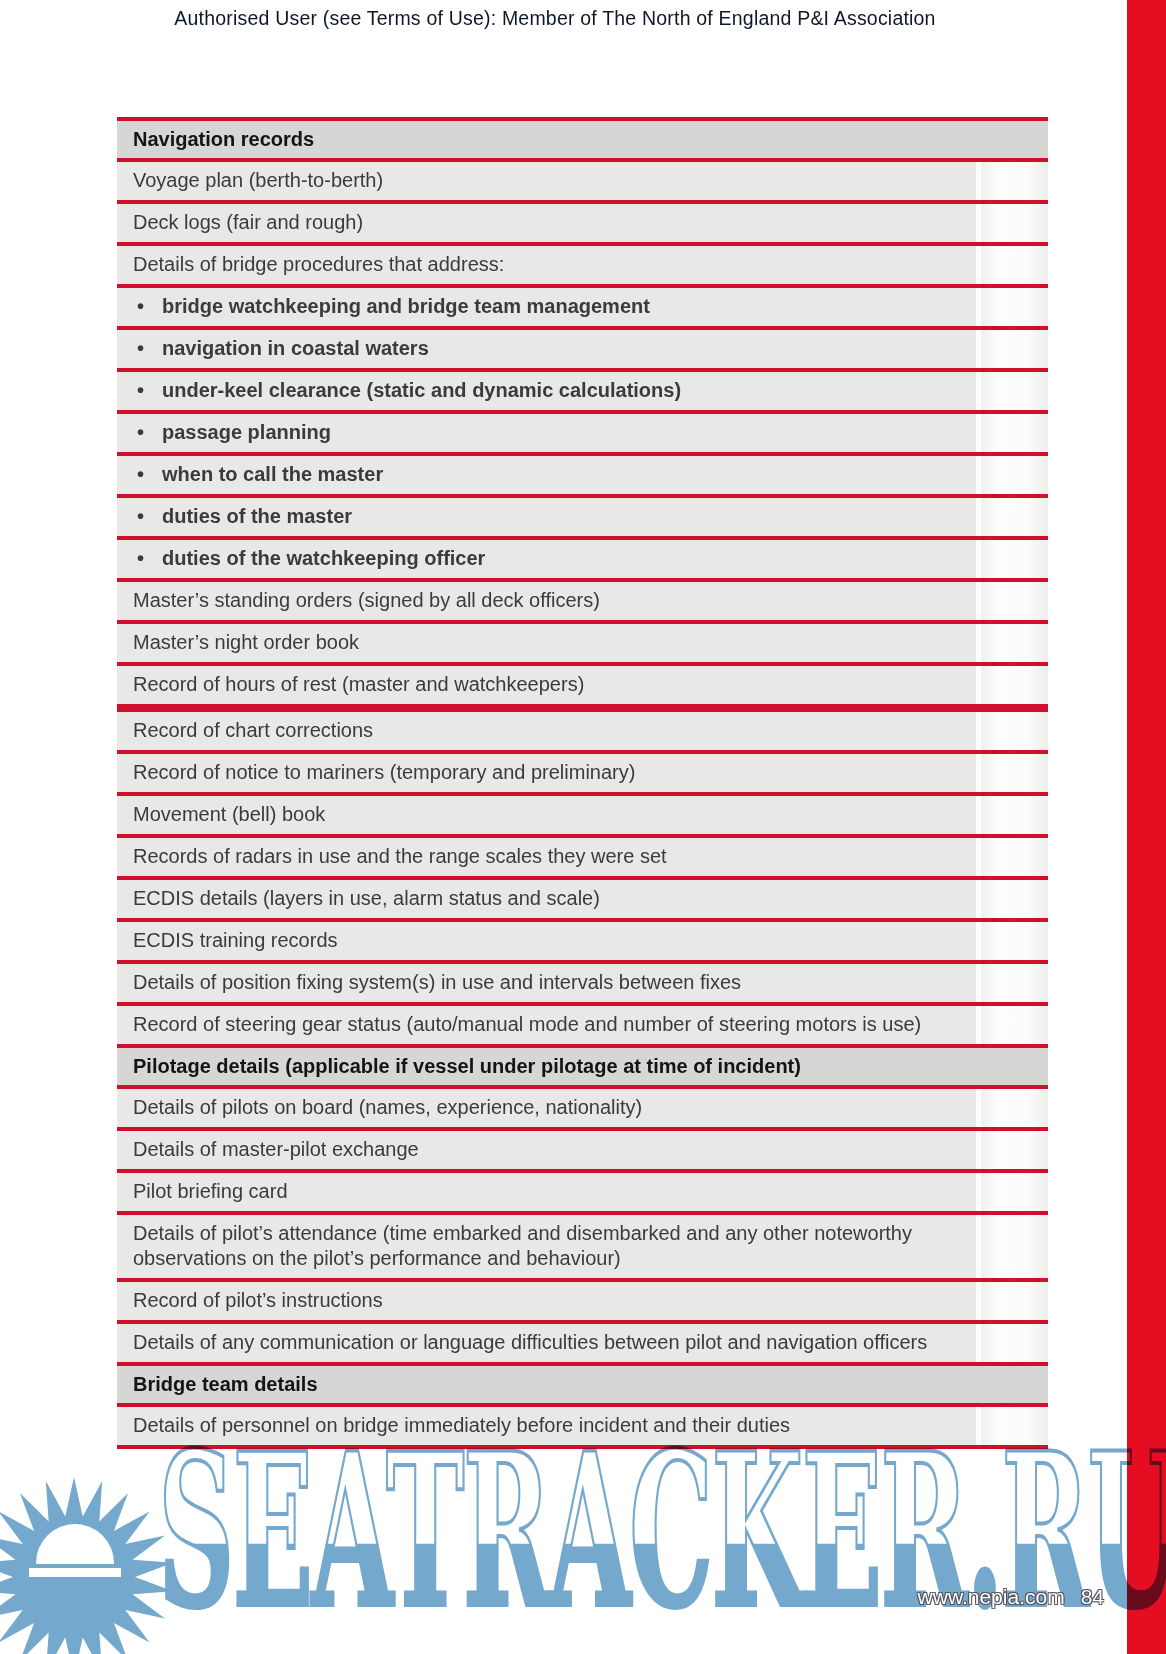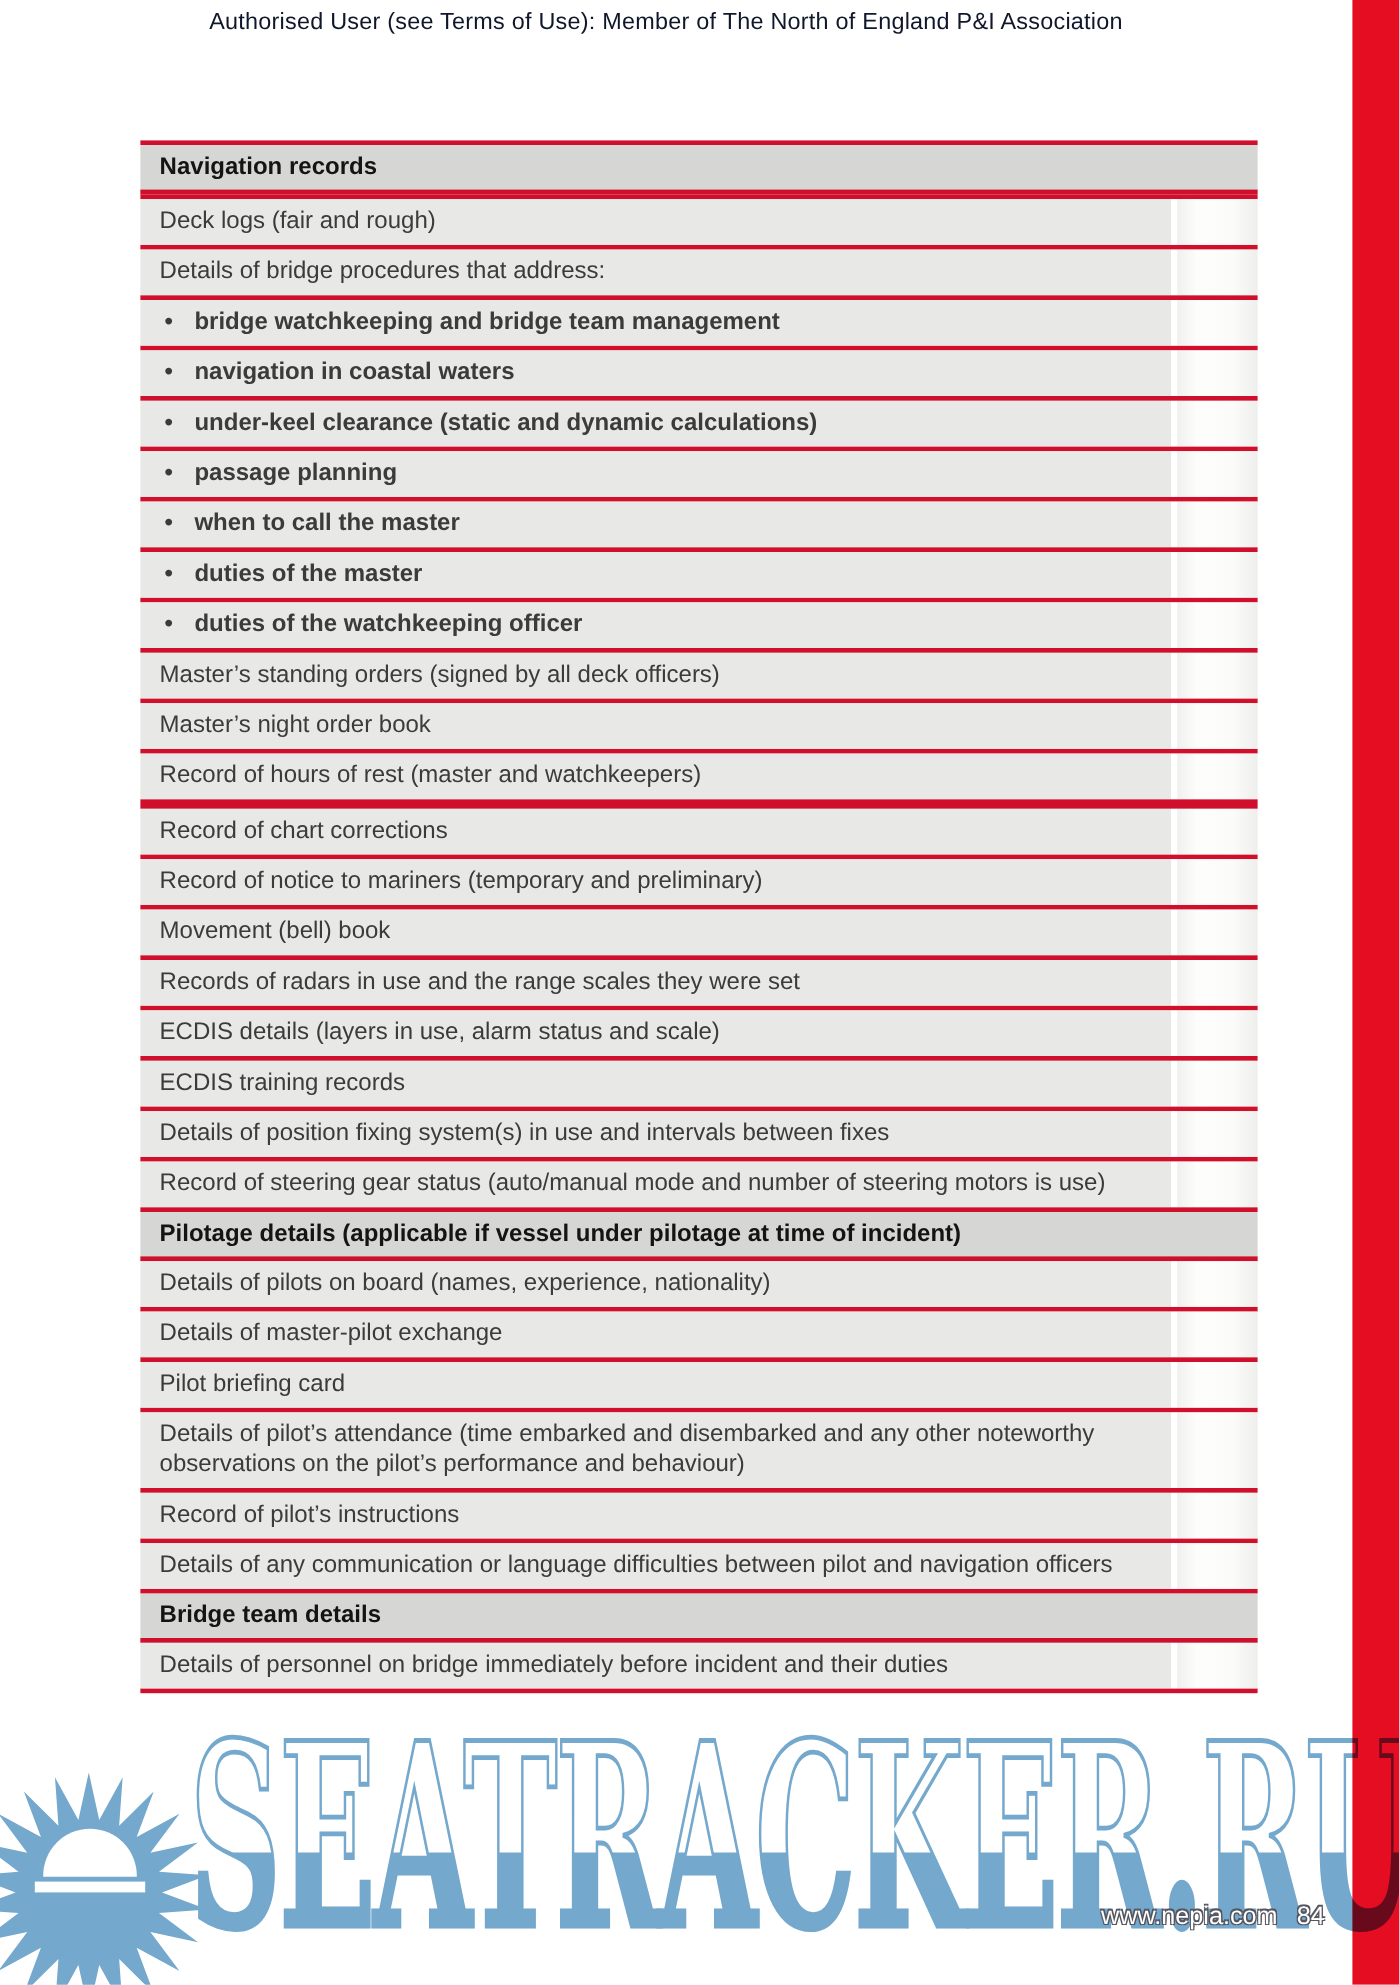--- a/index.html
+++ b/index.html
@@ -102,20 +102,21 @@
 </head>
 <body>
 
 <div class="notice">Authorised User (see Terms of Use): Member of The North of England P&amp;I Association</div>
 
 <div class="redbar"></div>
 
 <div class="table">
     <div class="t-section">Navigation records</div>
     <div class="t-row">
+      <div class="t-text"><span>Voyage plan (berth-to-berth)</span></div>
       <div class="t-gutter"></div>
       <div class="t-check"></div>
     </div>
     <div class="t-row">
       <div class="t-text"><span>Deck logs (fair and rough)</span></div>
       <div class="t-gutter"></div>
       <div class="t-check"></div>
     </div>
     <div class="t-row">
       <div class="t-text"><span>Details of bridge procedures that address:</span></div>

